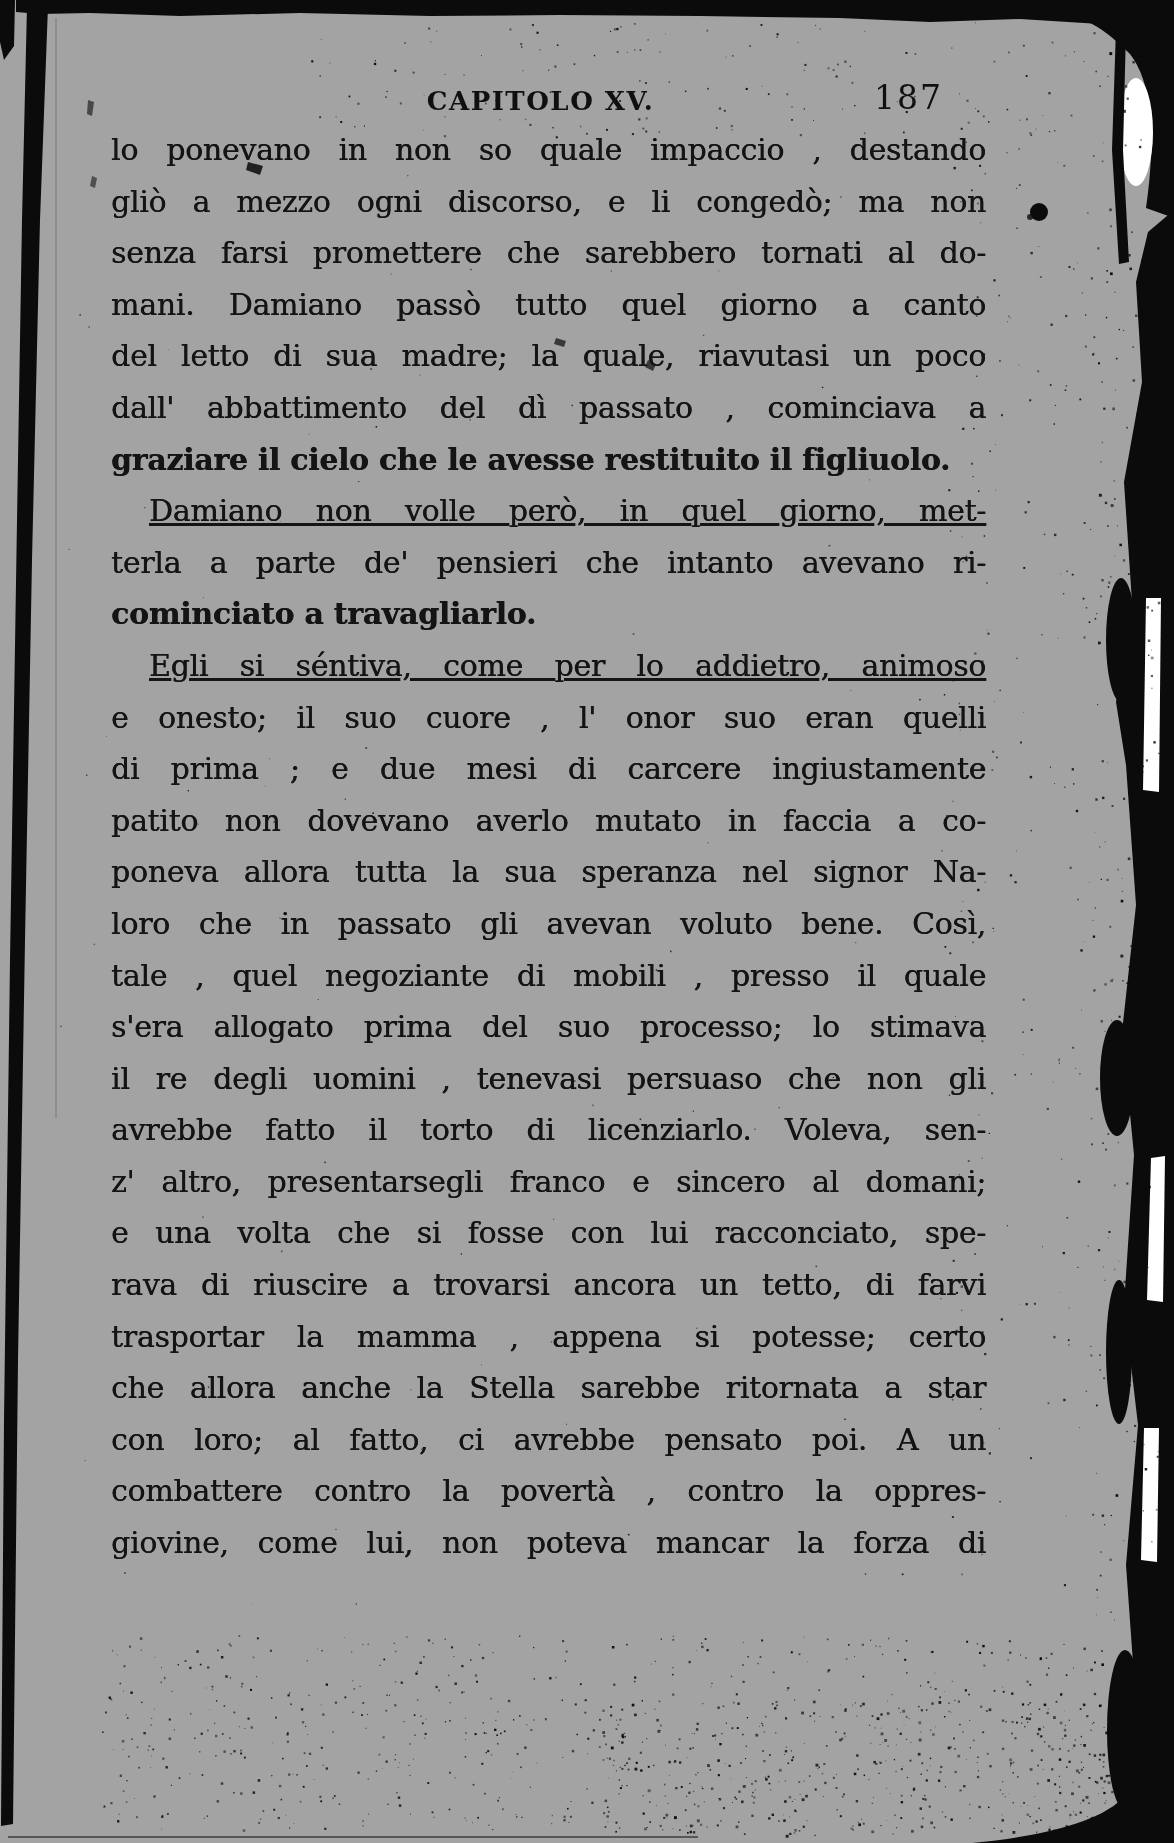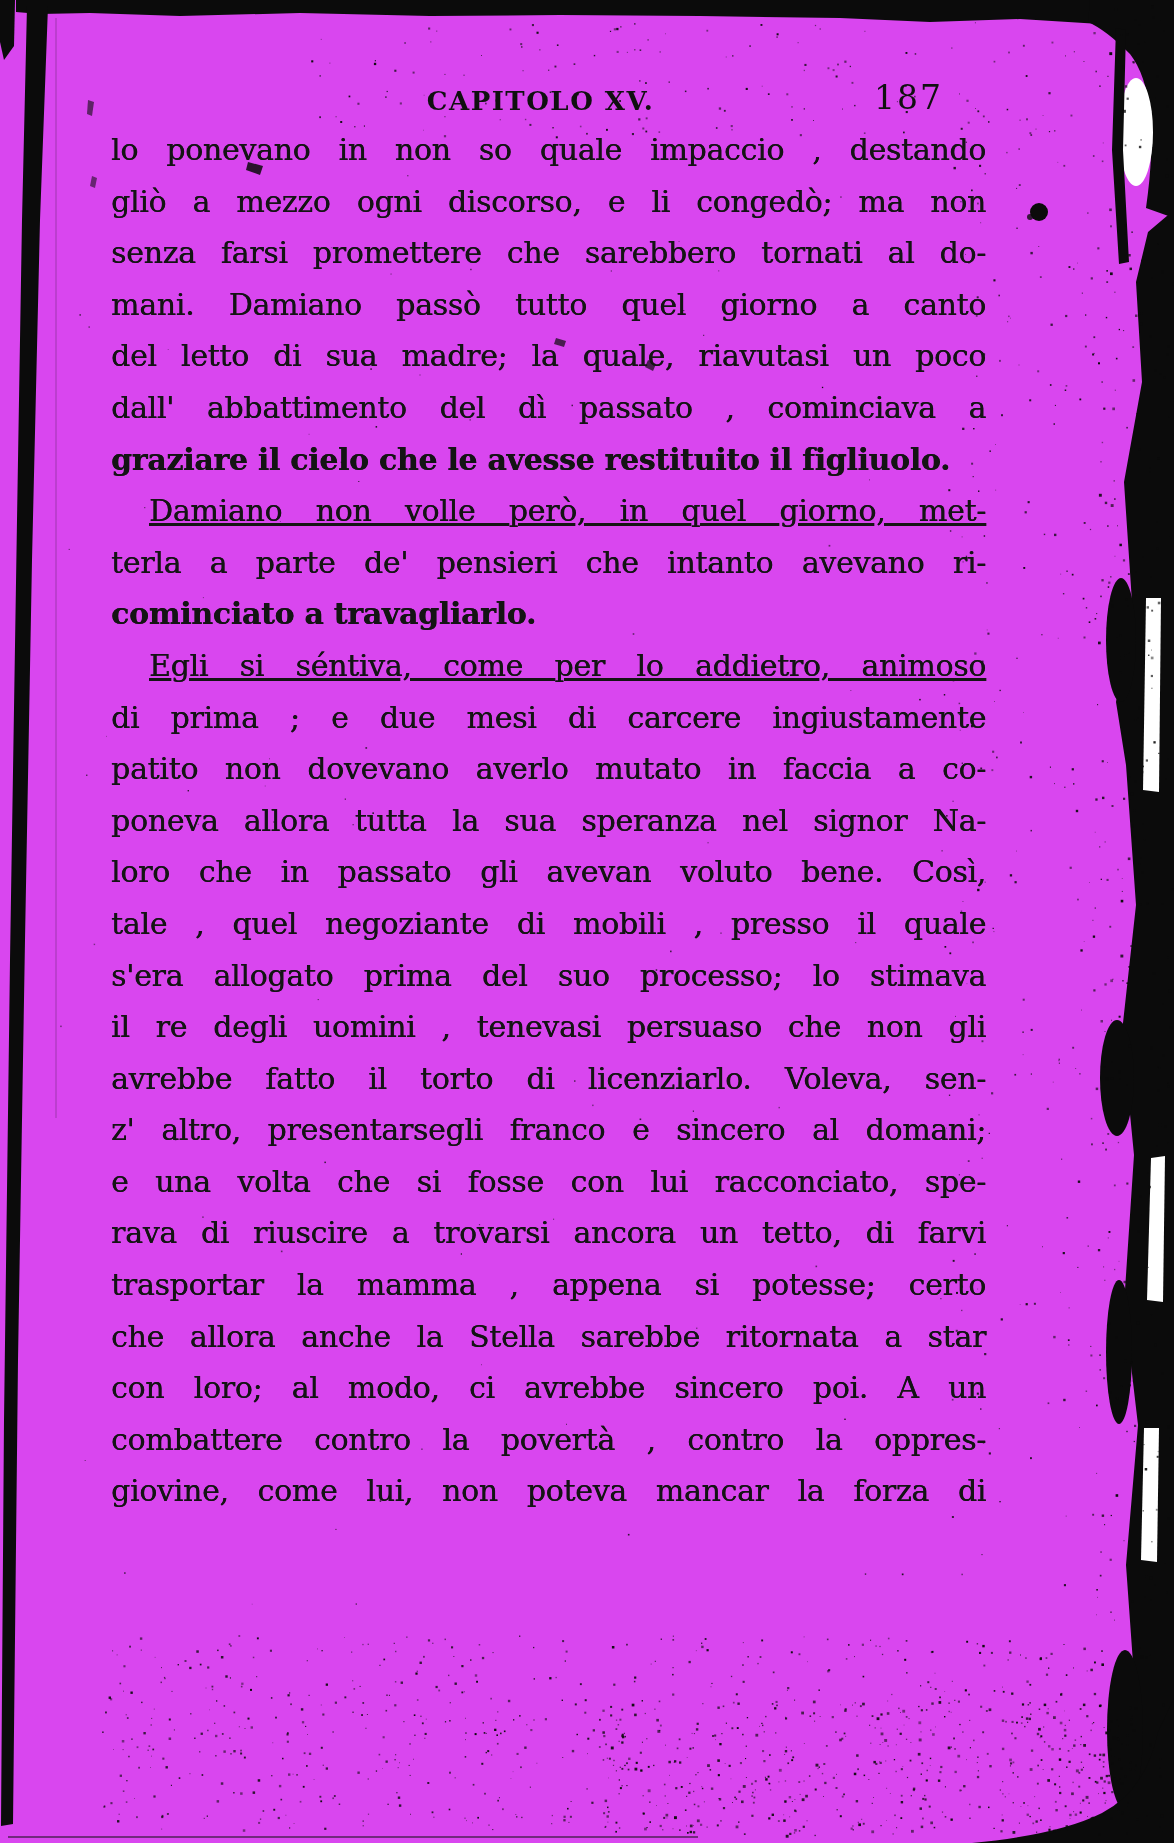--- a/index.html
+++ b/index.html
@@ -1,19 +1,19 @@
 <!DOCTYPE html>
 <html><head>
 <meta charset="utf-8">
 <style>
   html,body{margin:0;padding:0;background:#e8e8e8;}
   .page{
     position:relative;
     width:1174px;height:1843px;
-    background:#d946ef;
+    background:#a3a3a3;
     overflow:hidden;
     font-family:"DejaVu Serif","Liberation Serif",serif;
     color:#141414;
   }
   .artifacts{position:absolute;left:0;top:0;z-index:0;pointer-events:none;}
   .header{position:absolute;left:95px;top:80px;width:891px;height:44px;z-index:2;}
   .chapter{
     position:absolute;left:0;right:0;top:6px;
     text-align:center;
     font-size:26px;font-weight:700;letter-spacing:1.5px;
@@ -1927,31 +1927,32 @@
       <div class="line">gliò a mezzo ogni discorso, e li congedò; ma non</div>
       <div class="line">senza farsi promettere che sarebbero tornati al do-</div>
       <div class="line">mani. Damiano passò tutto quel giorno a canto</div>
       <div class="line">del letto di sua madre; la quale, riavutasi un poco</div>
       <div class="line">dall' abbattimento del dì passato , cominciava a</div>
       <div class="line para-end">graziare il cielo che le avesse restituito il figliuolo.</div>
       <div class="line indent">Damiano non volle però, in quel giorno, met-</div>
       <div class="line">terla a parte de' pensieri che intanto avevano ri-</div>
       <div class="line para-end">cominciato a travagliarlo.</div>
       <div class="line indent">Egli si séntiva, come per lo addietro, animoso</div>
+      <div class="line">e onesto; il suo cuore , l' onor suo eran quelli</div>
       <div class="line">di prima ; e due mesi di carcere ingiustamente</div>
       <div class="line">patito non dovevano averlo mutato in faccia a co-</div>
       <div class="line">poneva allora tutta la sua speranza nel signor Na-</div>
       <div class="line">loro che in passato gli avevan voluto bene. Così,</div>
       <div class="line">tale , quel negoziante di mobili , presso il quale</div>
       <div class="line">s'era allogato prima del suo processo; lo stimava</div>
       <div class="line">il re degli uomini , tenevasi persuaso che non gli</div>
       <div class="line">avrebbe fatto il torto di licenziarlo. Voleva, sen-</div>
       <div class="line">z' altro, presentarsegli franco e sincero al domani;</div>
       <div class="line">e una volta che si fosse con lui racconciato, spe-</div>
       <div class="line">rava di riuscire a trovarsi ancora un tetto, di farvi</div>
       <div class="line">trasportar la mamma , appena si potesse; certo</div>
       <div class="line">che allora anche la Stella sarebbe ritornata a star</div>
-      <div class="line">con loro; al modo, ci avrebbe sincero poi. A un</div>
+      <div class="line">con loro; al fatto, ci avrebbe pensato poi. A un</div>
       <div class="line">combattere contro la povertà , contro la oppres-</div>
       <div class="line">giovine, come lui, non poteva mancar la forza di</div>
     </div>
 
 </div>
 
 </body></html>

